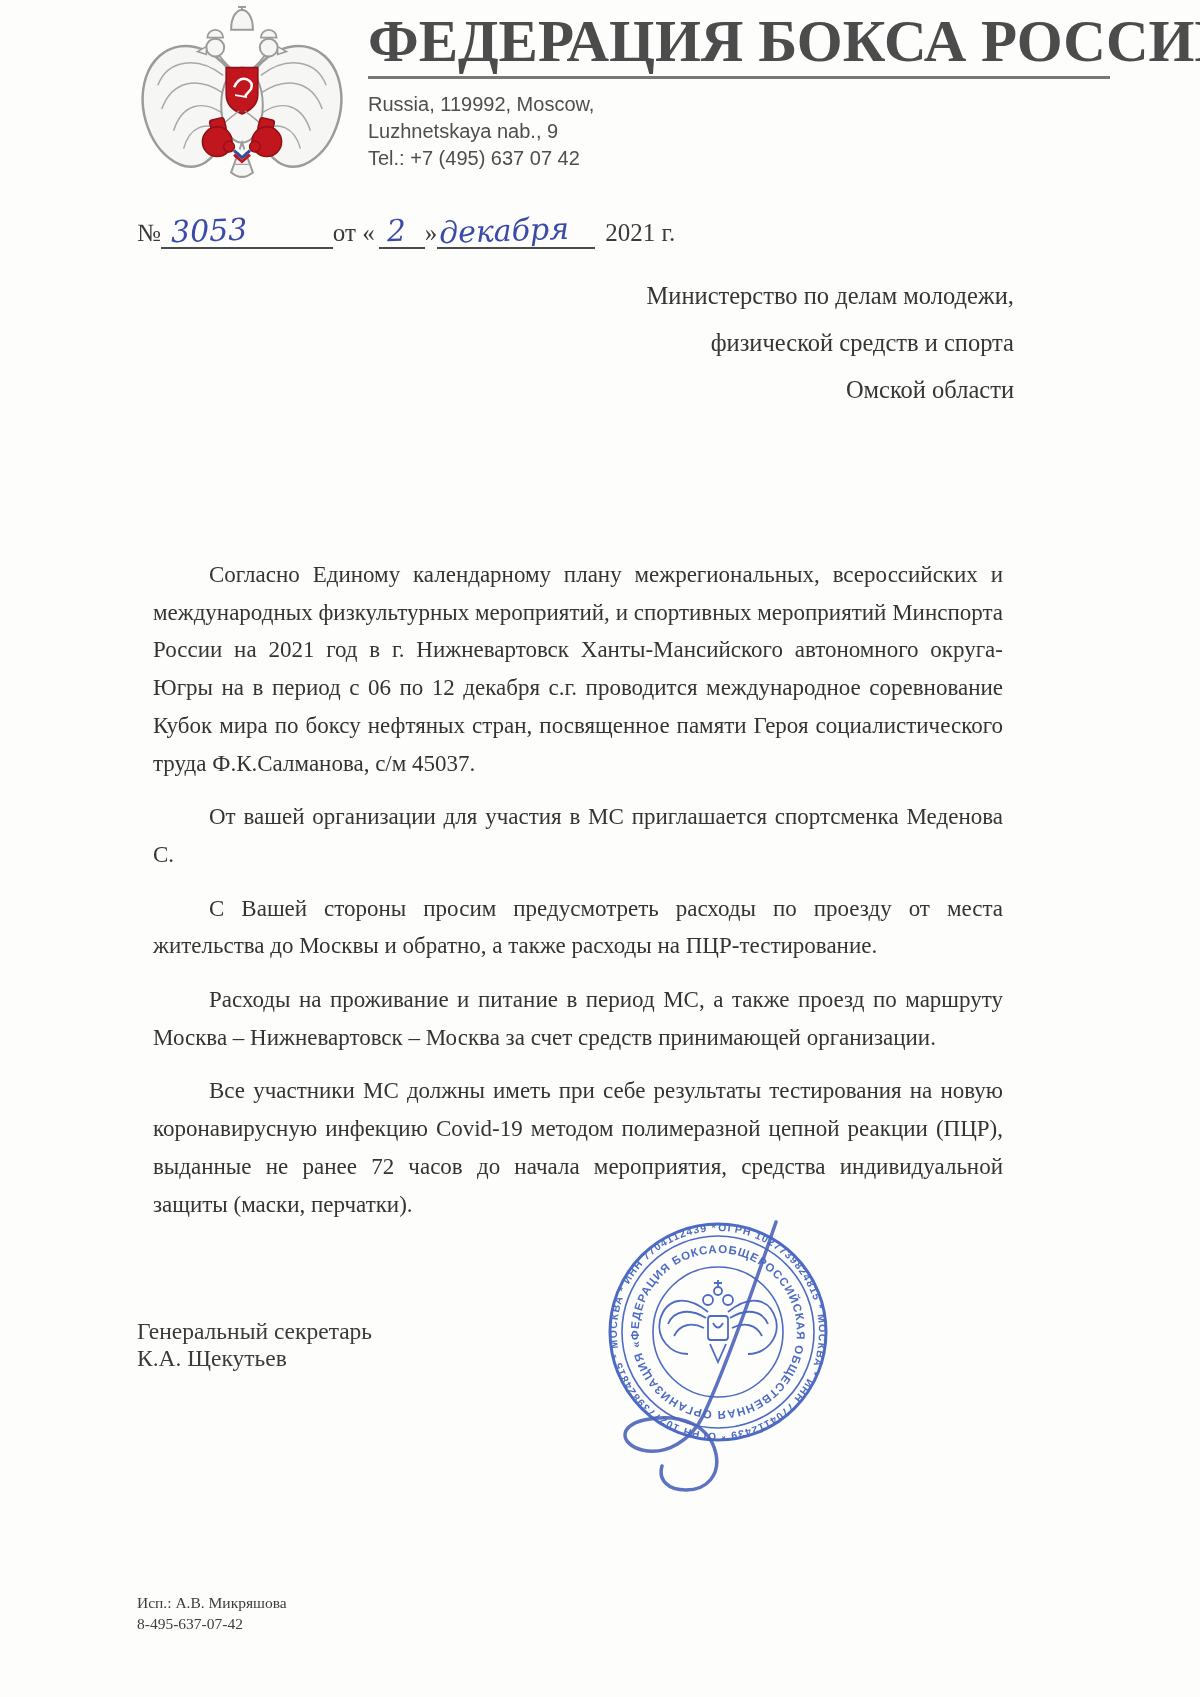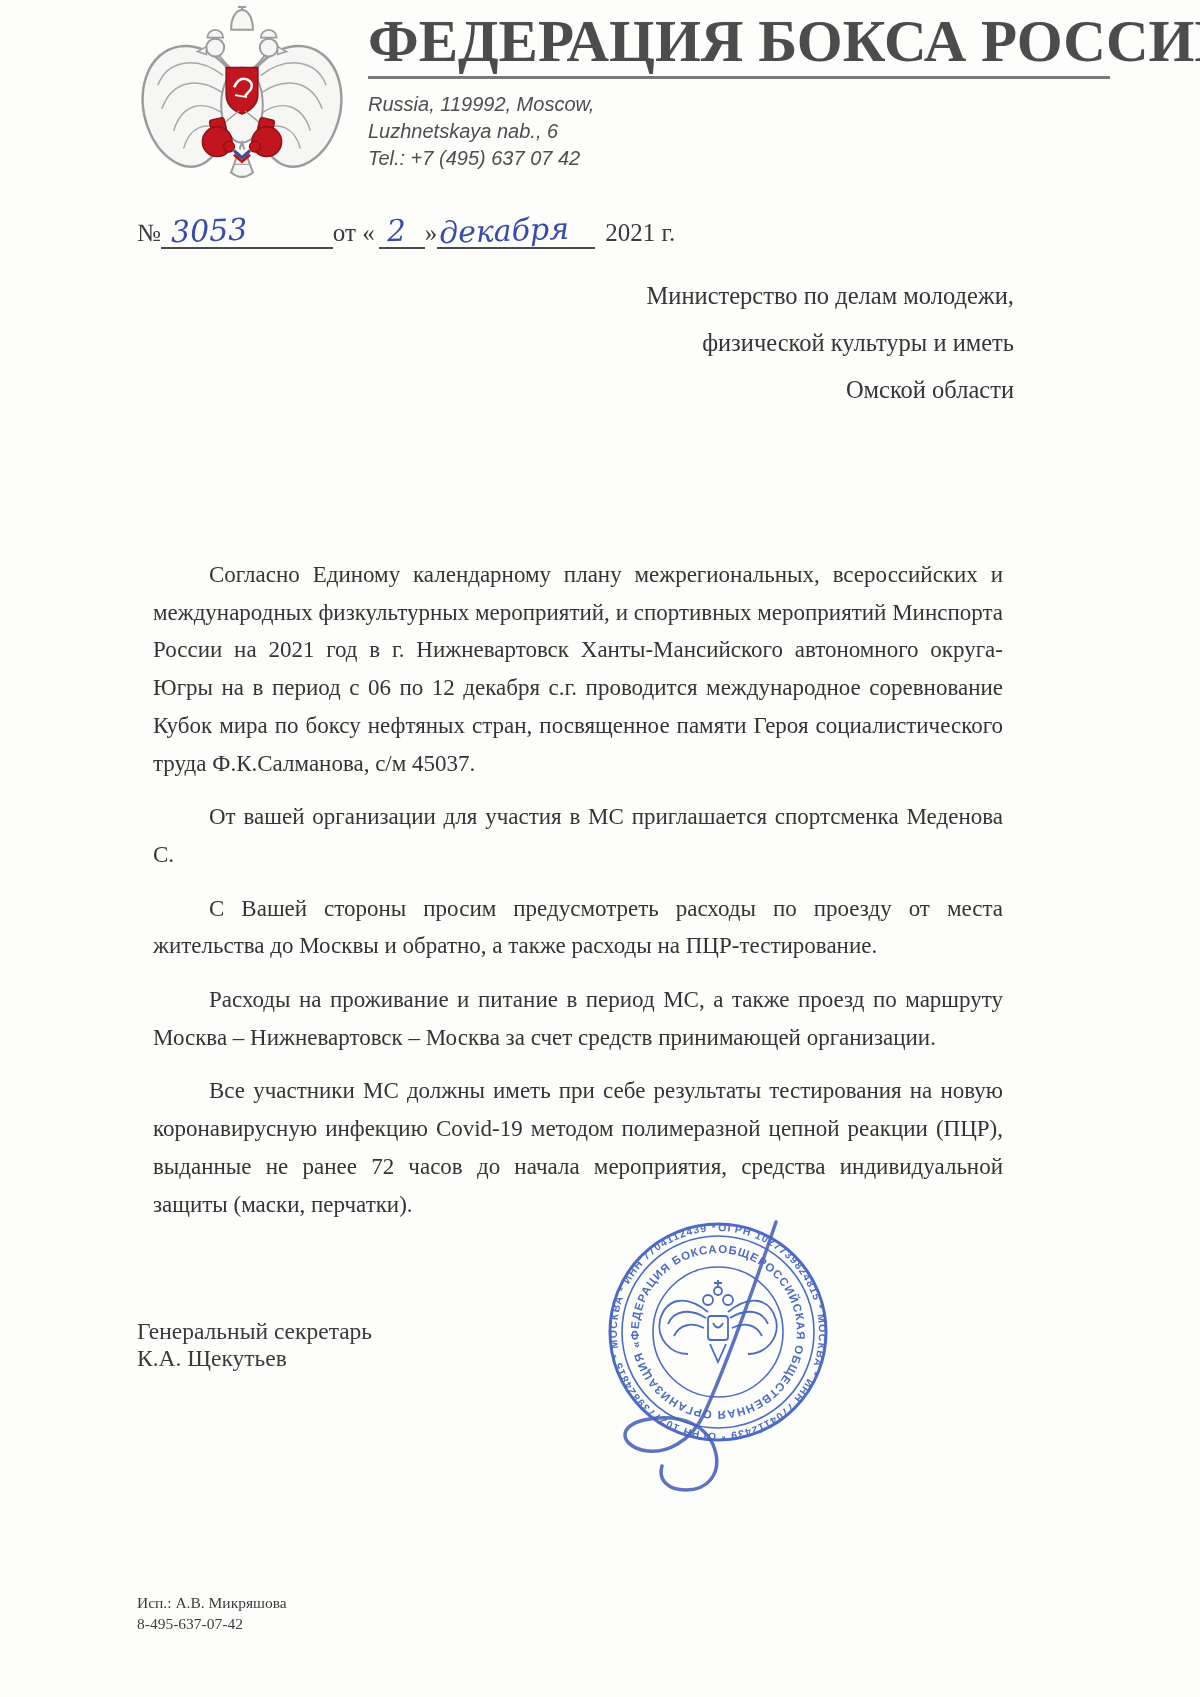--- a/index.html
+++ b/index.html
@@ -11,21 +11,21 @@
   }
 
   
   .coat { position:absolute; left:126px; top:6px; width:232px; height:208px; }
   .head-right { position:absolute; left:368px; top:16px; width:748px; }
   .title-ru { font-family:Liberation Serif, serif; font-weight:bold; font-size:59px; line-height:50px; color:#4c4c4c; letter-spacing:0px; white-space:nowrap; }
   .title-en { font-family:"Liberation Sans", sans-serif; font-weight:bold; font-size:42px; line-height:46px; color:#575757; letter-spacing:0.5px; white-space:nowrap; }
   .head-rule { margin-top:10px; height:3px; width:742px; background:#787878; }
   .addresses { margin-top:12px; display:flex; font-family:"Liberation Sans", sans-serif; font-size:20px; line-height:27px; color:#4e4e4e; }
   .addr-ru { width:487px; }
-  .addr-en { width:255px;font-style:italic; }
+  .addr-en { width:255px; }
 
   
   .ref-line { position:absolute; left:137px; top:218px; display:flex; align-items:baseline; font-size:25px; color:#3b3b3b; }
   .blank { border-bottom:2px solid #4a4a4a; text-align:left; }
   .b1 { width:172px; padding-left:10px; }
   .b2 { width:46px;  padding-left:8px;  margin-left:4px; }
   .b3 { width:158px; padding-left:2px;  margin-right:10px; }
   .hw { font-family:"DejaVu Serif", serif; font-style:italic; font-weight:500; color:#3a4aa8; font-size:30px; line-height:26px; display:inline-block; transform:rotate(-2deg); }
   .ref-from { }
 
@@ -101,39 +101,39 @@
       <circle cx="128" cy="142" r="5.5" fill="#c1161d" stroke="#8e0f15" stroke-width="1.2"></circle>
     </g>
   </svg>
 
   <div class="head-right">
     <div class="title-ru">ФЕДЕРАЦИЯ БОКСА РОССИИ</div>
     <div class="head-rule"></div>
     <div class="addresses">
       <div class="addr-en">
         <div>Russia, 119992, Moscow,</div>
-        <div>Luzhnetskaya nab., 6</div>
+        <div>Luzhnetskaya nab., 9</div>
         <div>Tel.: +7 (495) 637 07 42</div>
       </div>
     </div>
   </div>
 
   <div class="ref-line">
     <span>№</span>
     <span class="blank b1"><span class="hw">3053</span></span>
     <span class="ref-from">от «</span>
     <span class="blank b2"><span class="hw">2</span></span>
     <span>»</span>
     <span class="blank b3"><span class="hw">декабря</span></span>
     <span>2021 г.</span>
   </div>
 
   <div class="recipient">
     <div>Министерство по делам молодежи,</div>
-    <div>физической культуры и иметь</div>
+    <div>физической средств и спорта</div>
     <div>Омской области</div>
   </div>
 
   <main class="body-text">
     <p>Согласно Единому календарному плану межрегиональных, всероссийских и международных физкультурных мероприятий, и спортивных мероприятий Минспорта России на 2021 год в г. Нижневартовск Ханты-Мансийского автономного округа-Югры на в период с 06 по 12 декабря с.г. проводится международное соревнование Кубок мира по боксу нефтяных стран, посвященное памяти Героя социалистического труда Ф.К.Салманова, с/м 45037.</p>
     <p>От вашей организации для участия в МС приглашается спортсменка Меденова С.</p>
     <p>С Вашей стороны просим предусмотреть расходы по проезду от места жительства до Москвы и обратно, а также расходы на ПЦР-тестирование.</p>
     <p>Расходы на проживание и питание в период МС, а также проезд по маршруту Москва – Нижневартовск – Москва за счет средств принимающей организации.</p>
     <p>Все участники МС должны иметь при себе результаты тестирования на новую коронавирусную инфекцию Covid-19 методом полимеразной цепной реакции (ПЦР), выданные не ранее 72 часов до начала мероприятия, средства индивидуальной защиты (маски, перчатки).</p>
   </main>

